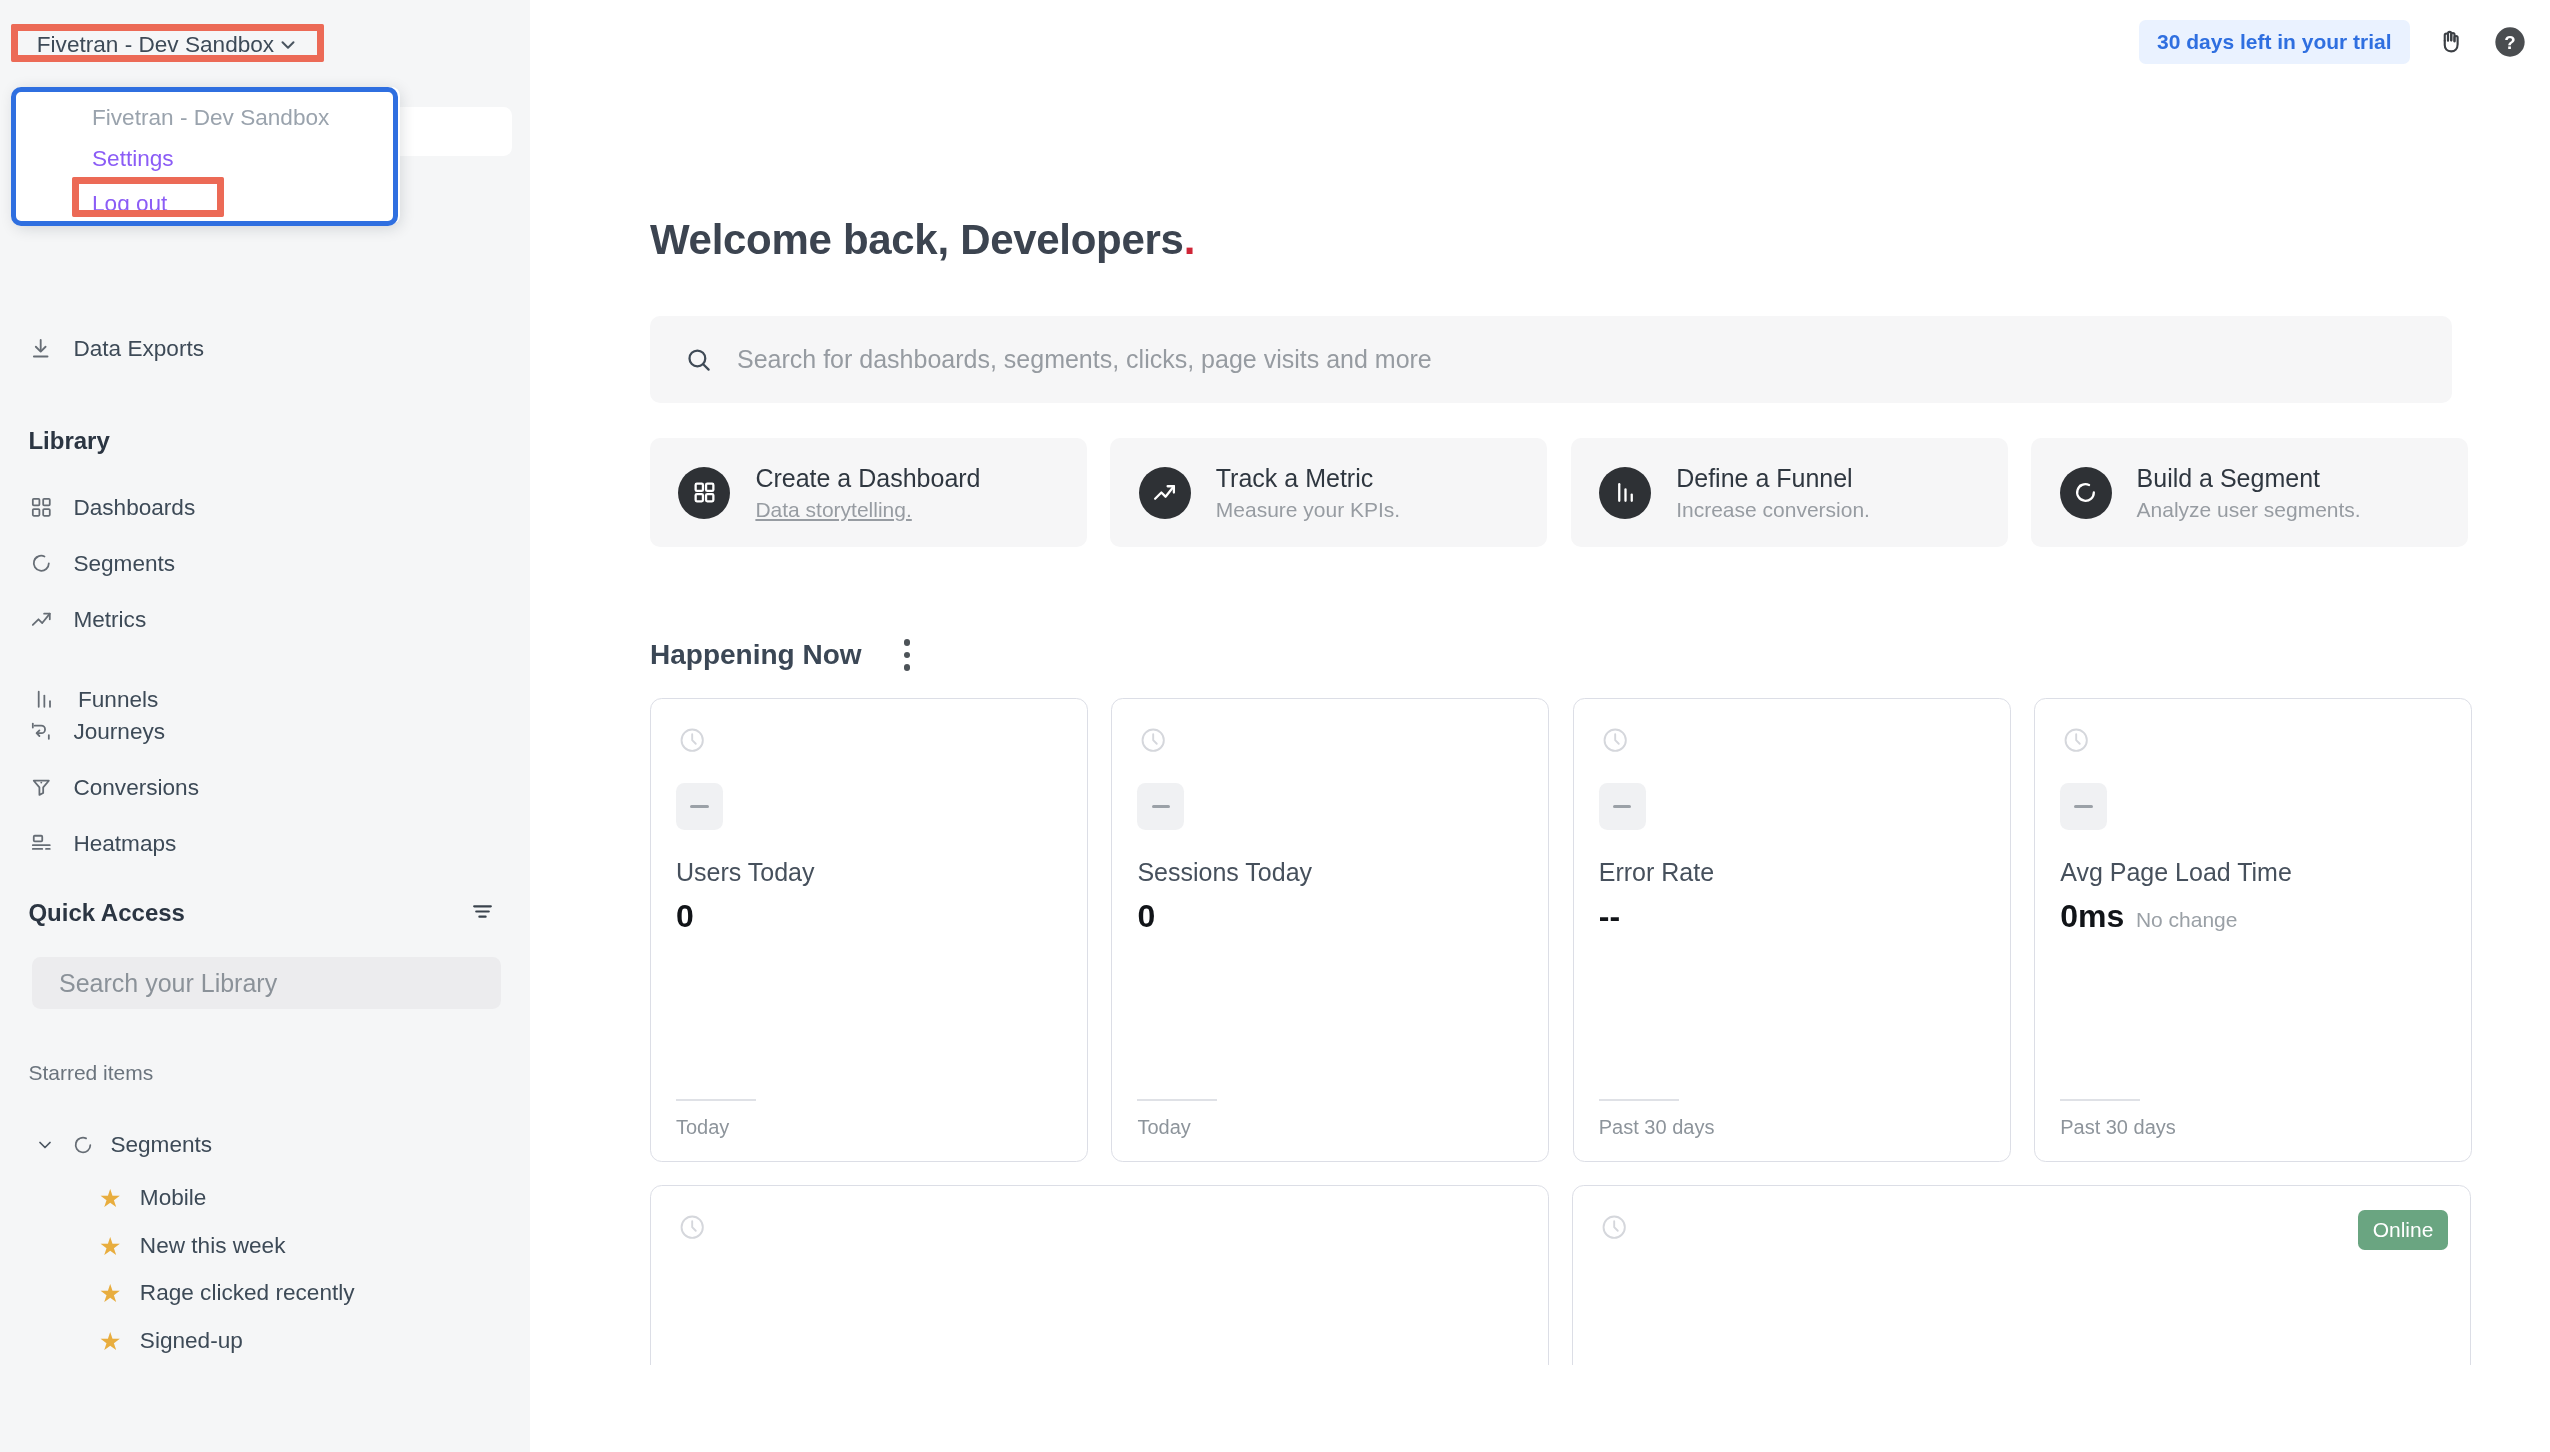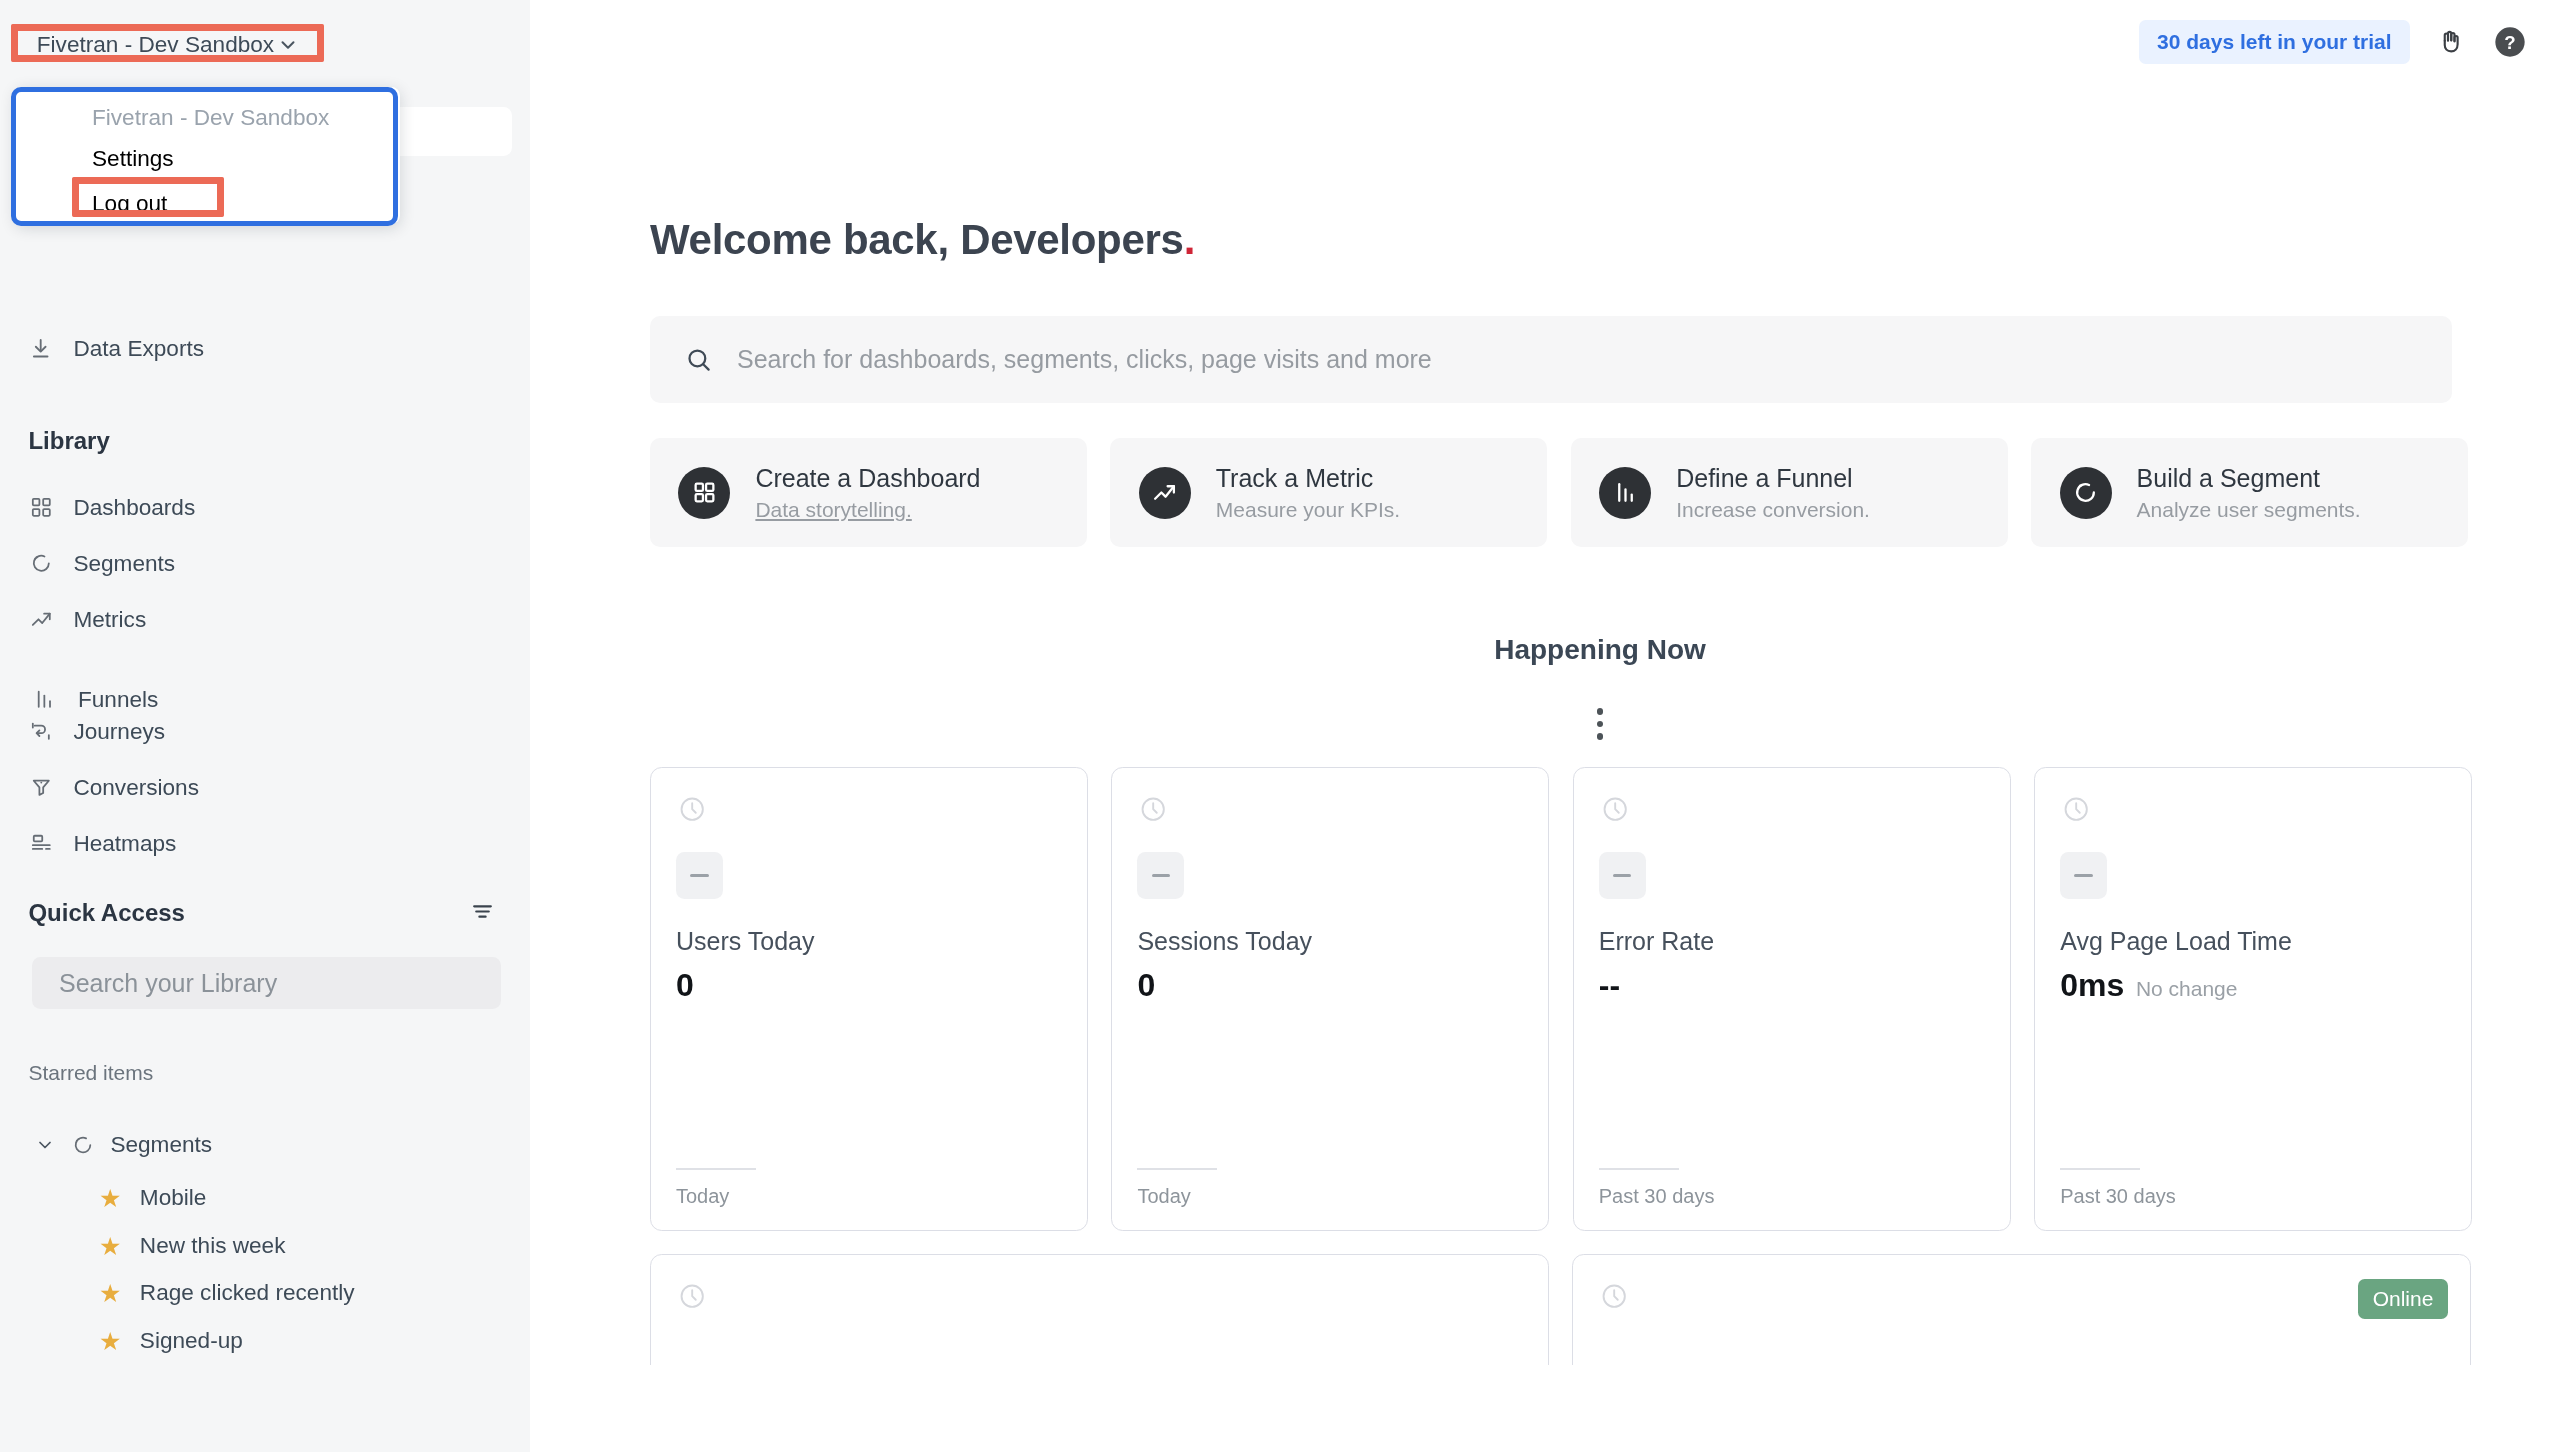--- a/index.html
+++ b/index.html
@@ -65,21 +65,21 @@
     box-shadow: 0 3.3px 15px rgba(20,30,45,.16);
     z-index: 50;
     padding-top: 0;
   }
   .org-menu-header {
     font-size: 22.6px; color: #9aa3ad;
     padding: 18.4px 0 0 77px;
     white-space: nowrap;
   }
   .org-menu-item {
-    font-size: 22.6px; color: #000000;
+    font-size: 22.6px; color: #8b5cf6;
     padding: 15px 0 0 77px;
     cursor: pointer;
     white-space: nowrap;
   }
   .org-menu-item.item-logout { padding-top: 18.4px; }
 
   .nav-item {
     display: flex; align-items: center;
     gap: 20px;
     height: 47px;
@@ -182,21 +182,20 @@
     border-radius: 50%;
     background: #2e3135;
     display: flex; align-items: center; justify-content: center;
   }
   .qa-title { font-size: 25px; color: #2f3740; font-weight: 400; line-height: 1.25; }
   .qa-sub { font-size: 21px; color: #979ca2; margin-top: 3.3px; }
 
   .hn-head {
     display: flex; align-items: center; gap: 37px;
     margin-top: 87px;
-    flex-direction: column;
   }
   .hn-title { font-size: 28px; font-weight: 700; color: #3b4755; }
   .kebab { display: flex; flex-direction: column; gap: 5.9px; cursor: pointer; padding: 5px; }
   .kebab i { width: 6.7px; height: 6.7px; border-radius: 50%; background: #4d5358; display:block; }
 
   .stat-grid {
     margin-top: 22px;
     display: flex; gap: 23.4px;
   }
   .stat-card {

